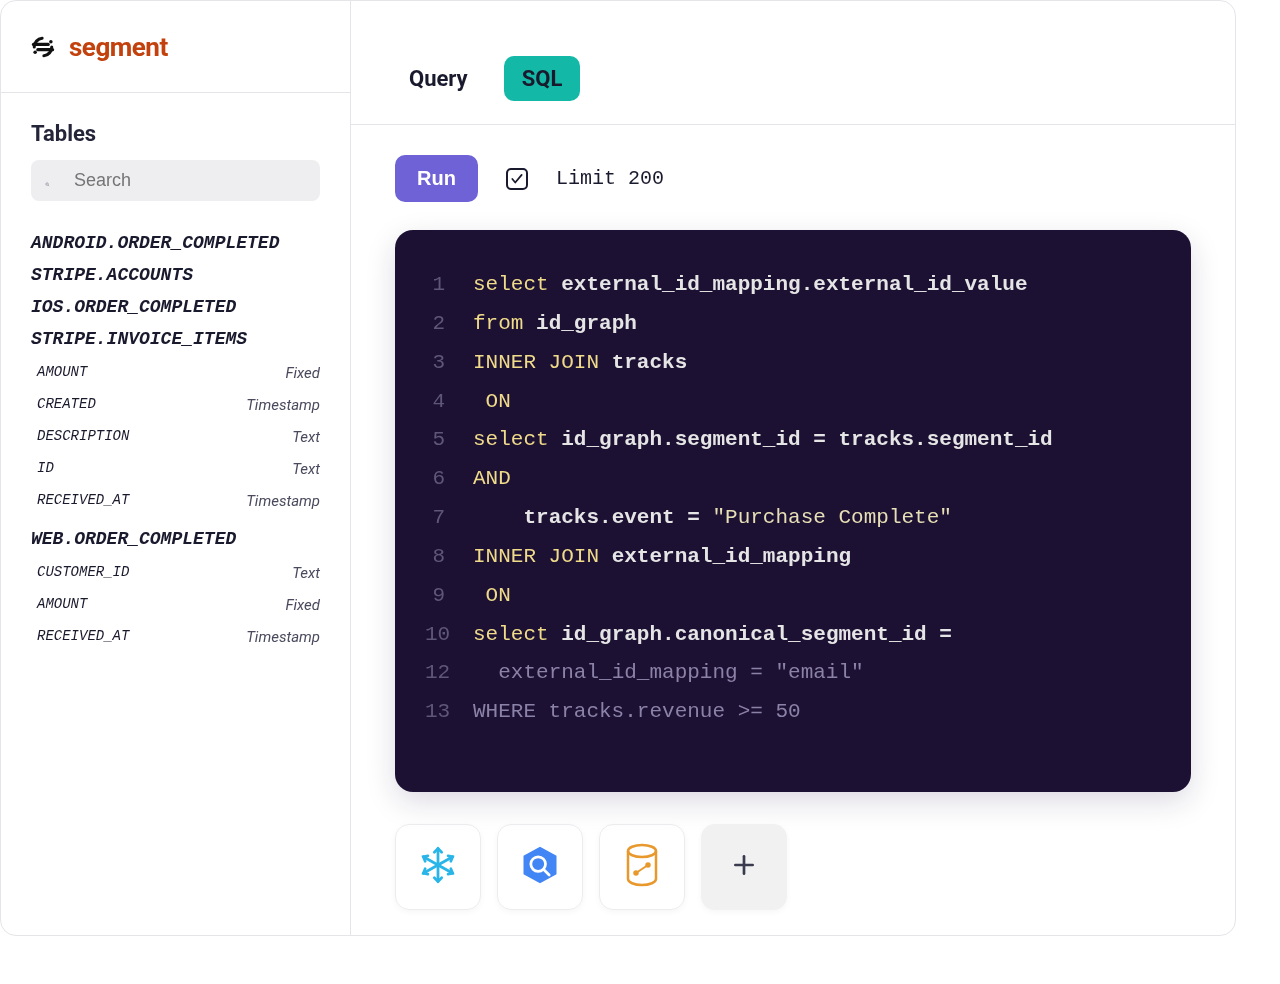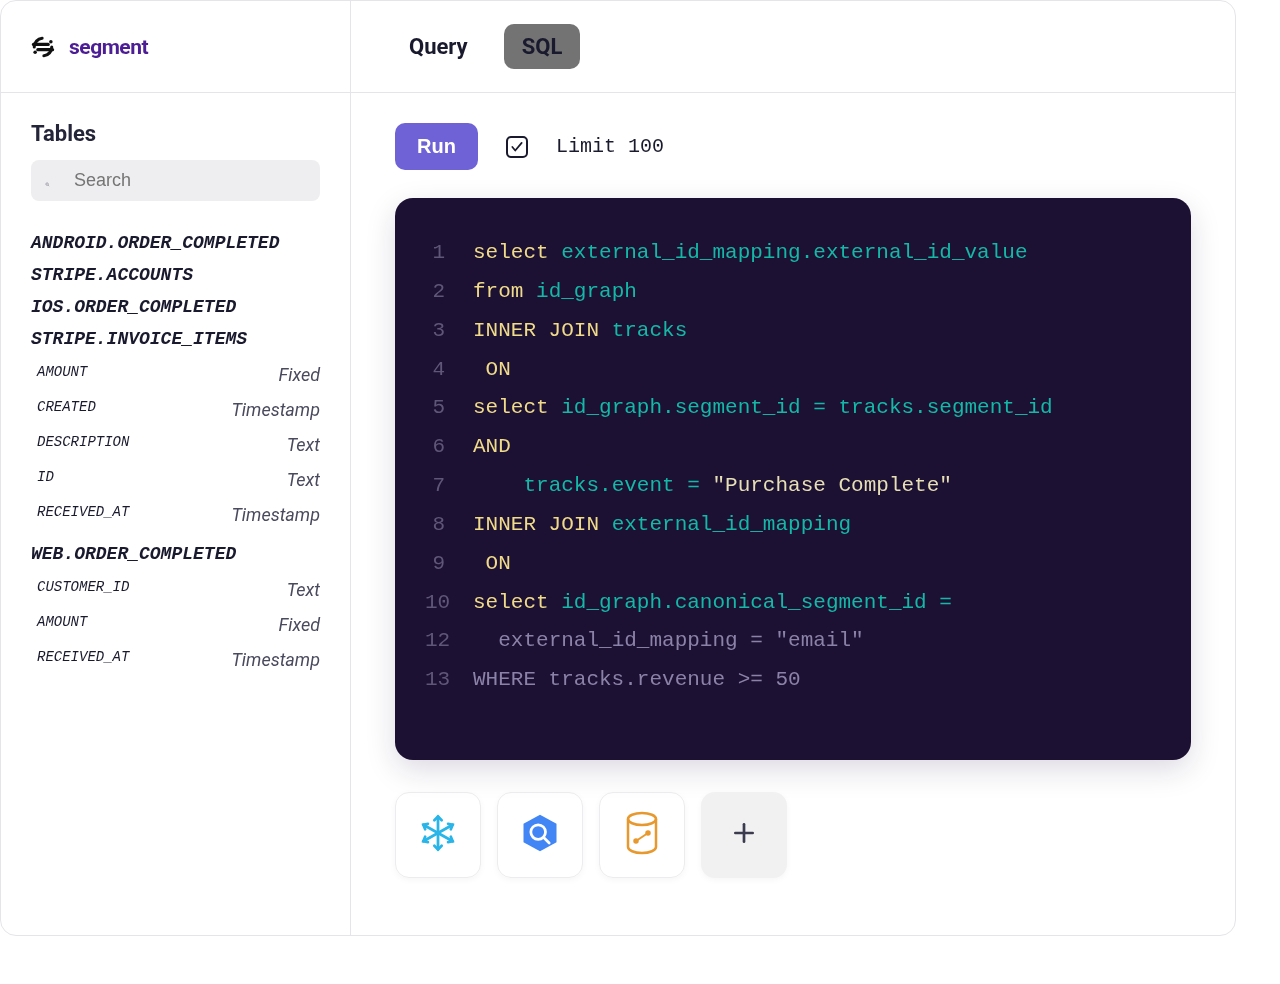--- a/index.html
+++ b/index.html
@@ -32,24 +32,24 @@
   display: flex;
   align-items: center;
   padding: 0 28px;
   gap: 12px;
 }
 .logo-mark {
   width: 28px;
   height: 28px;
 }
 .logo-text {
-  font-size: 21px;
+  font-size: 26px;
   font-weight: 700;
   letter-spacing: -0.5px;
-  color: #4c1d95;
+  color: #c2410c;
 }
 .sidebar-body {
   padding: 28px 30px 0 30px;
 }
 .tables-heading {
   font-size: 22px;
   font-weight: 700;
   color: #25253a;
   margin-bottom: 14px;
 }
@@ -95,46 +95,47 @@
   font-family: inherit;
 }
 .col-name {
   font-family: "SFMono-Regular", Consolas, "Courier New", monospace;
   font-weight: 500;
   font-size: 14px;
   color: #1a1a2e;
 }
 .col-type {
   font-family: -apple-system, BlinkMacSystemFont, "Segoe UI", Roboto, sans-serif;
-  font-size: 18px;
+  font-size: 15px;
   color: #4a4a5e;
 }
 .main {
   flex: 1;
   display: flex;
   flex-direction: column;
+  margin-top: 32px;
 }
 .tabs-row {
   height: 92px;
   border-bottom: 1px solid #e5e5e9;
   display: flex;
   align-items: center;
   padding-left: 40px;
   gap: 18px;
 }
 .tab {
   font-size: 22px;
   font-weight: 700;
   color: #1a1a2e;
   padding: 10px 18px;
   border-radius: 10px;
   cursor: pointer;
 }
 .tab.active {
-  background: #737373;
+  background: #14b8a6;
 }
 .main-body {
   padding: 30px 44px 0 44px;
 }
 .actions-row {
   display: flex;
   align-items: center;
   gap: 28px;
   margin-bottom: 28px;
 }
@@ -177,21 +178,21 @@
   white-space: pre;
 }
 .ln {
   width: 48px;
   text-align: right;
   color: #5f5778;
   padding-right: 28px;
   user-select: none;
 }
 .kw { color: #f0db8a; }
-.id { color: #14b8a6; }
+.id { color: #e5e5e5; font-weight: bold; }
 .str { color: #e7dfb5; }
 .dim { color: #8b82a8; }
 .integrations-row {
   display: flex;
   gap: 16px;
   margin-top: 32px;
 }
 .int-tile {
   width: 86px; height: 86px;
   border: 1px solid #ececee;
@@ -292,21 +293,21 @@
       </div>
 
     <div class="main-body">
       <div class="actions-row">
         <button class="run-btn">Run</button>
         <span class="limit-check">
           <svg viewBox="0 0 24 24" fill="none" stroke="#1a1a2e" stroke-width="3" stroke-linecap="round" stroke-linejoin="round">
             <polyline points="4 12 9 18 20 5"></polyline>
           </svg>
         </span>
-        <span class="limit-label">Limit 100</span>
+        <span class="limit-label">Limit 200</span>
       </div>
 
       <div class="editor" id="editor">
           <div class="code-line"><span class="ln">1</span><span><span class="kw">select</span><span> </span><span class="id">external_id_mapping.external_id_value</span></span></div>
           <div class="code-line"><span class="ln">2</span><span><span class="kw">from</span><span> </span><span class="id">id_graph</span></span></div>
           <div class="code-line"><span class="ln">3</span><span><span class="kw">INNER JOIN</span><span> </span><span class="id">tracks</span></span></div>
           <div class="code-line"><span class="ln">4</span><span><span> </span><span class="kw">ON</span></span></div>
           <div class="code-line"><span class="ln">5</span><span><span class="kw">select</span><span> </span><span class="id">id_graph.segment_id = tracks.segment_id</span></span></div>
           <div class="code-line"><span class="ln">6</span><span><span class="kw">AND</span></span></div>
           <div class="code-line"><span class="ln">7</span><span><span>    </span><span class="id">tracks.event = </span><span class="str">"Purchase Complete"</span></span></div>

